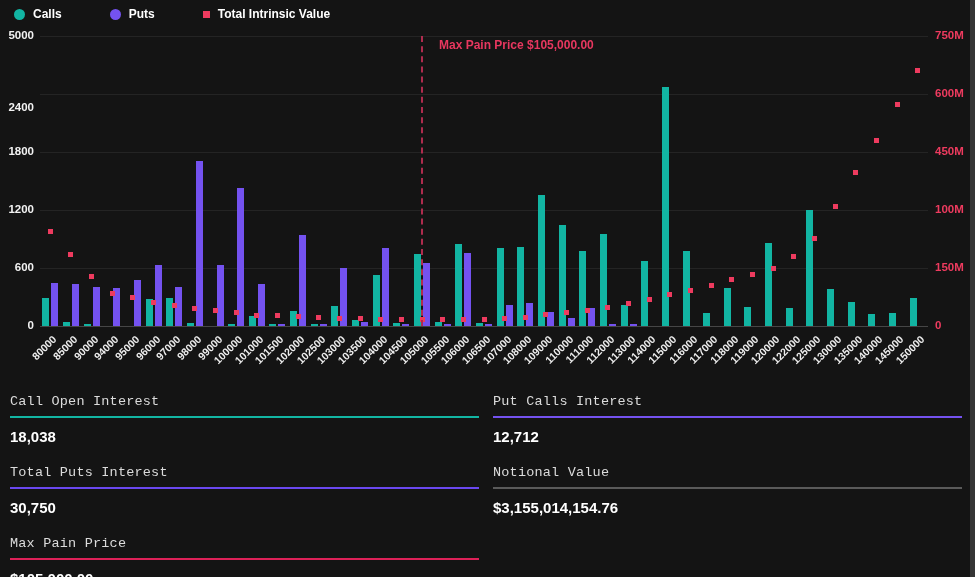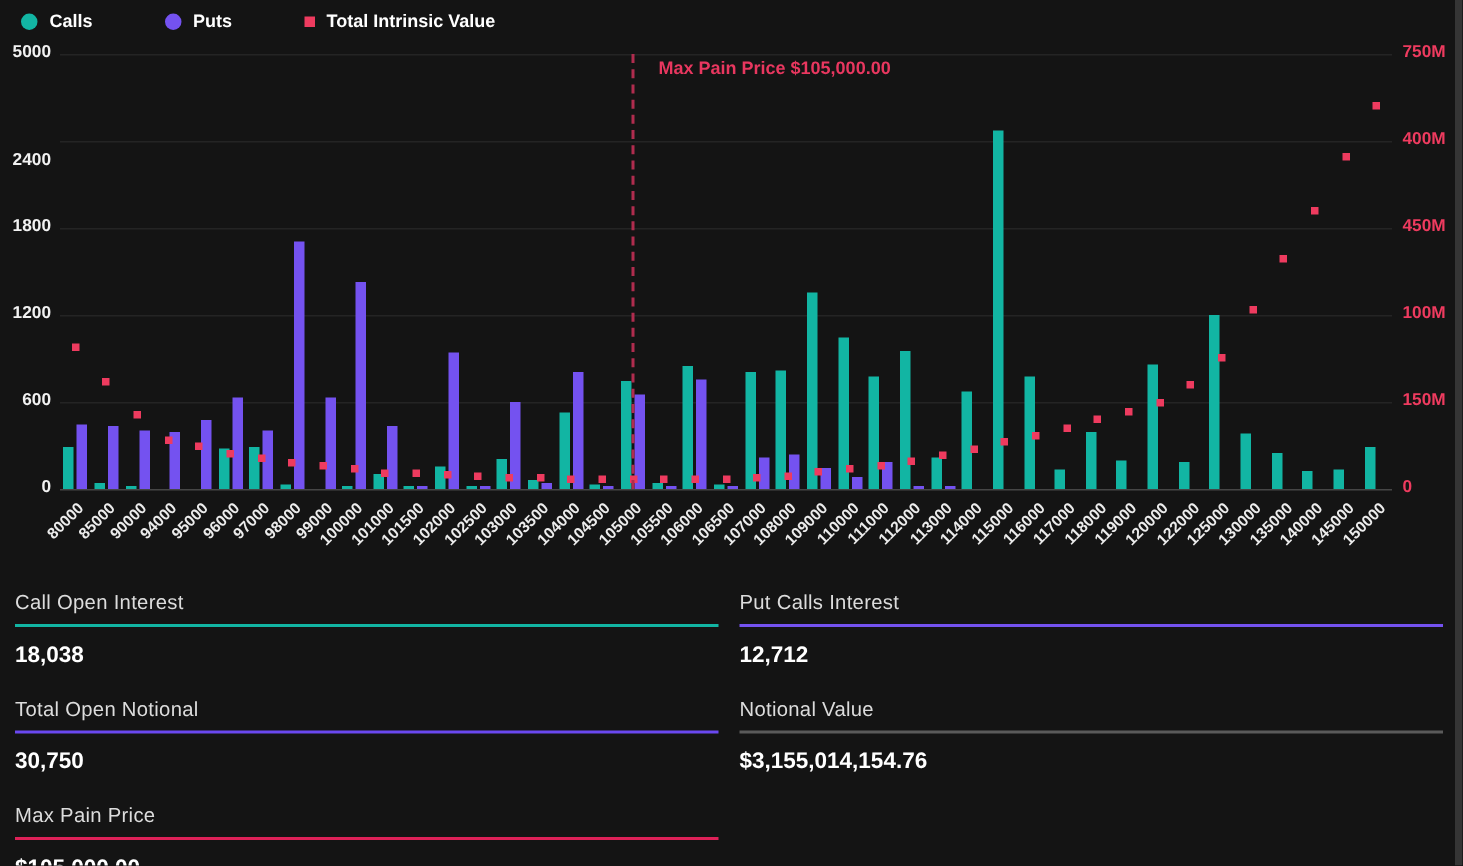--- a/index.html
+++ b/index.html
@@ -49,21 +49,21 @@
     position: absolute; font-size: 12px; font-weight: bold; color: #e8375f;
     white-space: nowrap;
   }
 
   
   .stats {
     display: grid; grid-template-columns: 1fr 1fr;
     column-gap: 14px; padding: 2px 13px 0 10px;
   }
   .stat { padding: 10px 0 10px 0; }
-  .stat-label { font-size: 13.5px; color: #dcdcdc; letter-spacing: .2px; }
+  .stat-label { font-size: 13.5px; color: #dcdcdc; letter-spacing: .2px; font-family: Liberation Mono, monospace; }
   .stat-rule { height: 2px; margin-top: 7px; background: #888; }
   .stat-value { margin-top: 10px; font-size: 15px; font-weight: bold; color: #ffffff; }
 
   .scrollbar {
     position: absolute; right: 0; top: 0; width: 5px; height: 100%;
     background: #353535;
   }
 </style>
 </head>
 <body>
@@ -93,21 +93,21 @@
     <div class="gridline" style="left: 40px; width: 888px; top: 124px;"></div>
     <div class="ylab-left" style="top: 117px;">1800</div>
     <div class="gridline" style="left: 40px; width: 888px; top: 66px;"></div>
     <div class="ylab-left" style="top: 73px;">2400</div>
     <div class="gridline" style="left: 40px; width: 888px; top: 8px;"></div>
     <div class="ylab-left" style="top: 1px;">5000</div>
     <div class="ylab-right" style="left: 935px; top: 291px;">0</div>
     <div class="ylab-right" style="left: 935px; top: 233px;">150M</div>
     <div class="ylab-right" style="left: 935px; top: 175px;">100M</div>
     <div class="ylab-right" style="left: 935px; top: 117px;">450M</div>
-    <div class="ylab-right" style="left: 935px; top: 59px;">400M</div>
+    <div class="ylab-right" style="left: 935px; top: 59px;">600M</div>
     <div class="ylab-right" style="left: 935px; top: 1px;">750M</div>
     <div class="bar" style="left: 42.3256px; top: 269.967px; height: 28.0333px; background: rgb(18, 181, 163);"></div>
     <div class="bar" style="left: 51.3256px; top: 254.5px; height: 43.5px; background: rgb(116, 82, 240);"></div>
     <div class="marker" style="left: 47.8256px; top: 200.767px; background: rgb(238, 59, 95);"></div>
     <div class="xlab" style="left: -49.6744px; top: 305px;">80000</div>
     <div class="bar" style="left: 62.9767px; top: 294.133px; height: 3.86667px; background: rgb(18, 181, 163);"></div>
     <div class="bar" style="left: 71.9767px; top: 256.433px; height: 41.5667px; background: rgb(116, 82, 240);"></div>
     <div class="marker" style="left: 68.4767px; top: 223.967px; background: rgb(238, 59, 95);"></div>
     <div class="xlab" style="left: -29.0233px; top: 305px;">85000</div>
     <div class="bar" style="left: 83.6279px; top: 296px; height: 2px; background: rgb(18, 181, 163);"></div>
@@ -266,21 +266,21 @@
     <div class="stat-label">Call Open Interest</div>
     <div class="stat-rule" style="background: rgb(18, 181, 163);"></div>
     <div class="stat-value">18,038</div>
   </div>
   <div class="stat">
     <div class="stat-label">Put Calls Interest</div>
     <div class="stat-rule" style="background: rgb(116, 82, 240);"></div>
     <div class="stat-value">12,712</div>
   </div>
   <div class="stat">
-    <div class="stat-label">Total Open Notional</div>
+    <div class="stat-label">Total Puts Interest</div>
     <div class="stat-rule" style="background: rgb(106, 72, 240);"></div>
     <div class="stat-value">30,750</div>
   </div>
   <div class="stat">
     <div class="stat-label">Notional Value</div>
     <div class="stat-rule" style="background: rgb(90, 90, 90);"></div>
     <div class="stat-value">$3,155,014,154.76</div>
   </div>
   <div class="stat">
     <div class="stat-label">Max Pain Price</div>

